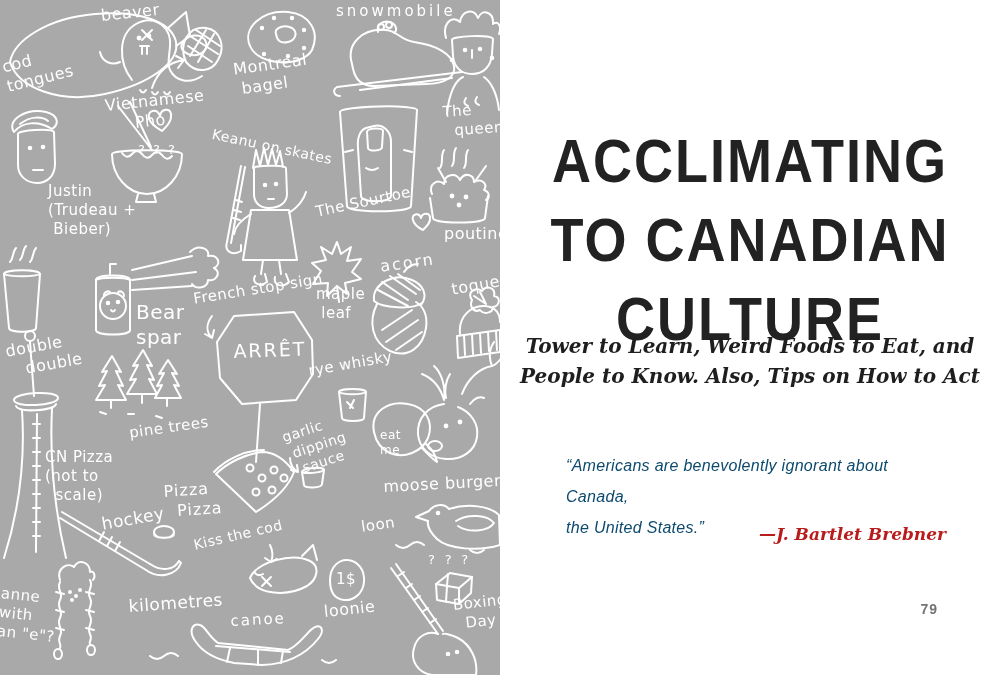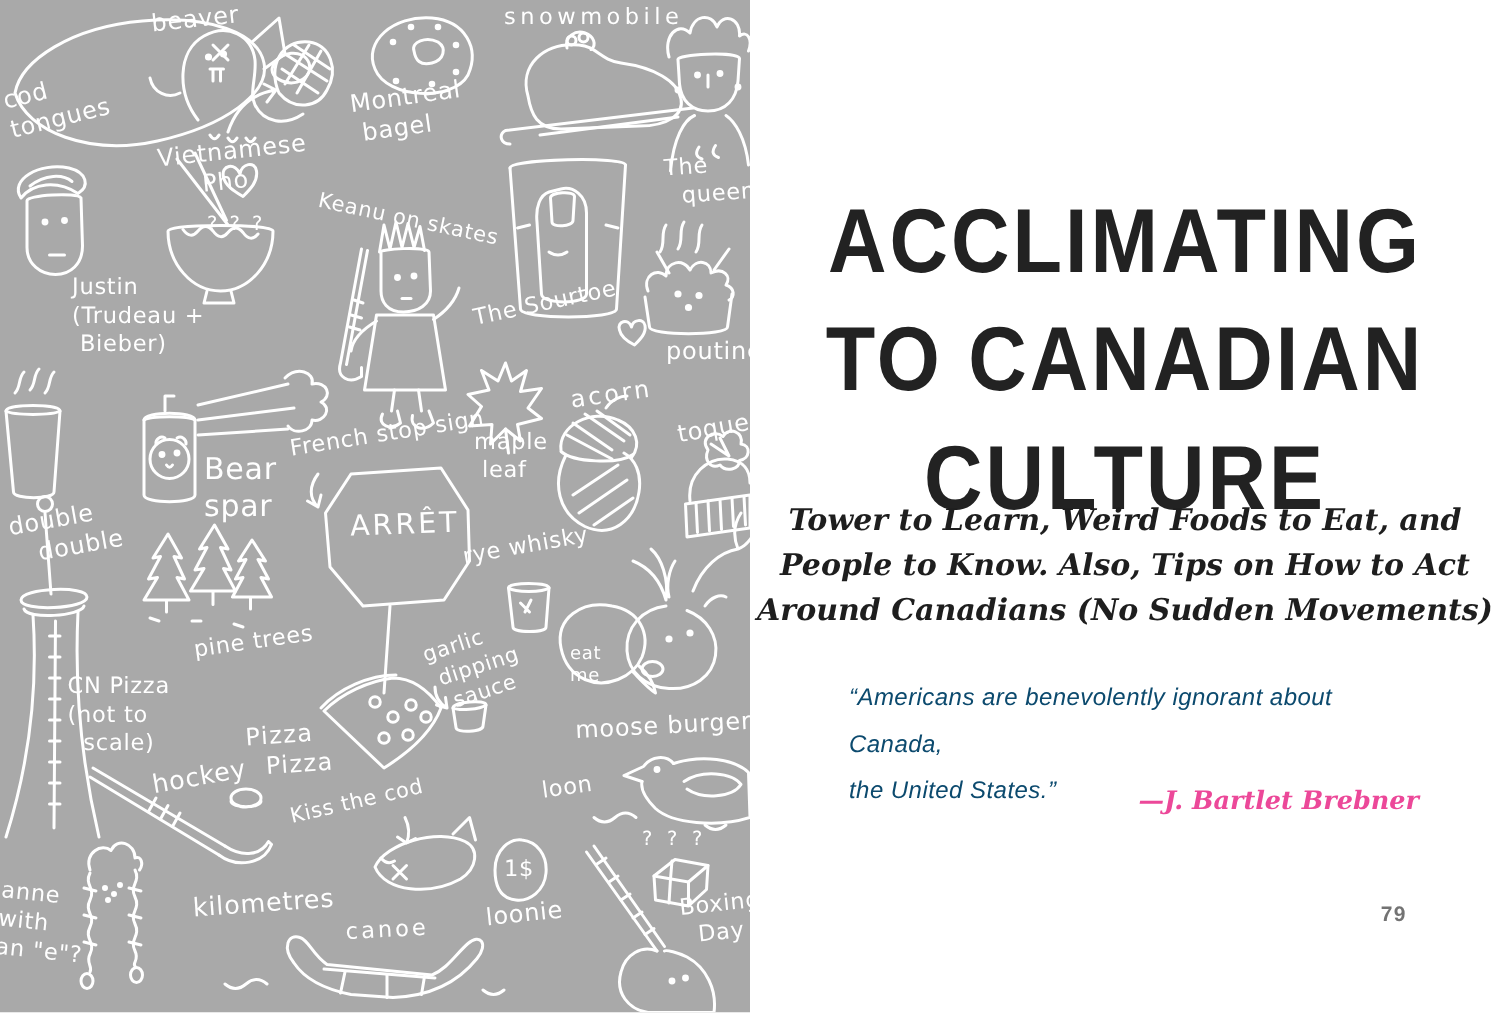--- a/index.html
+++ b/index.html
@@ -19,21 +19,21 @@
     letter-spacing:2px;color:#222;}
   .chapter-title .tline{display:block;transform:scaleY(1.12);}
   .chapter-subtitle{position:absolute;top:331px;left:0;right:0;text-align:center;
     font-family:"DejaVu Serif","Liberation Serif",serif;font-style:italic;font-weight:700;
     font-size:20px;line-height:30px;color:#1e1e1e;}
   .quote{position:absolute;top:450px;left:66px;width:382px;
     font-family:"Liberation Sans",sans-serif;font-style:italic;font-size:16px;line-height:31px;
     letter-spacing:.3px;color:#0c4a6e;}
   .attribution{position:absolute;top:524px;left:66px;width:380px;text-align:right;
     font-family:"DejaVu Serif","Liberation Serif",serif;font-style:italic;font-weight:700;
-    font-size:17px;color:#ec4899;}
+    font-size:17px;color:#b91c1c;}
   .page-number{position:absolute;top:601px;right:62px;font-weight:700;font-size:14px;
     letter-spacing:1px;color:#737373;}
 </style>
 </head>
 <body>
 
 <div class="spread">
 
   <div class="left-panel">
     <svg width="500" height="675" viewBox="0 0 500 675">
@@ -369,21 +369,20 @@
 
   <div class="right-page">
     <h1 class="chapter-title">
       <span class="tline">ACCLIMATING</span>
       <span class="tline">TO CANADIAN</span>
       <span class="tline">CULTURE</span>
     </h1>
     <div class="chapter-subtitle">
       <div>Tower to Learn, Weird Foods to Eat, and</div>
       <div>People to Know. Also, Tips on How to Act</div>
-      <div>Around Canadians (No Sudden Movements)</div>
     </div>
     <div class="quote">
       <div>“Americans are benevolently ignorant about Canada,</div>
       <div>the United States.”</div>
     </div>
     <div class="attribution">—J. Bartlet Brebner</div>
     <div class="page-number">79</div>
   </div>
 
 </div>

